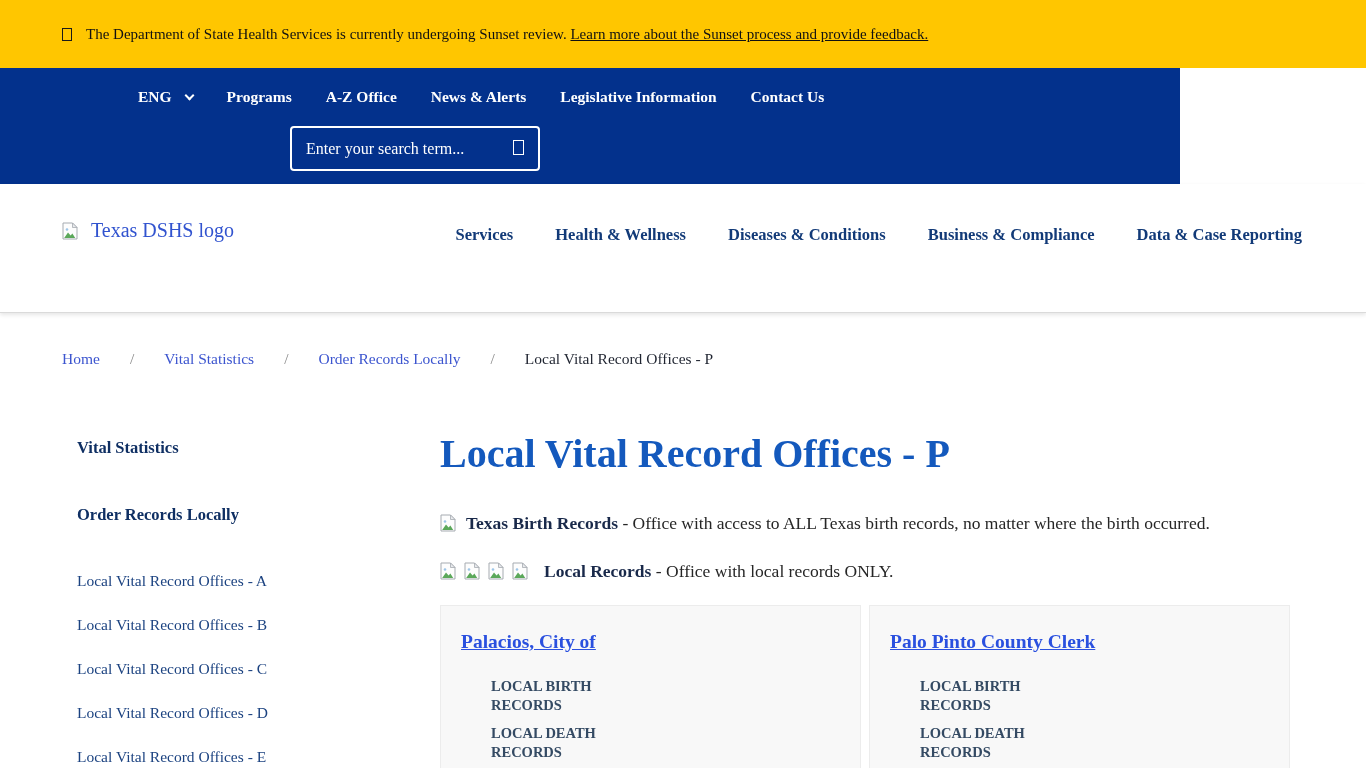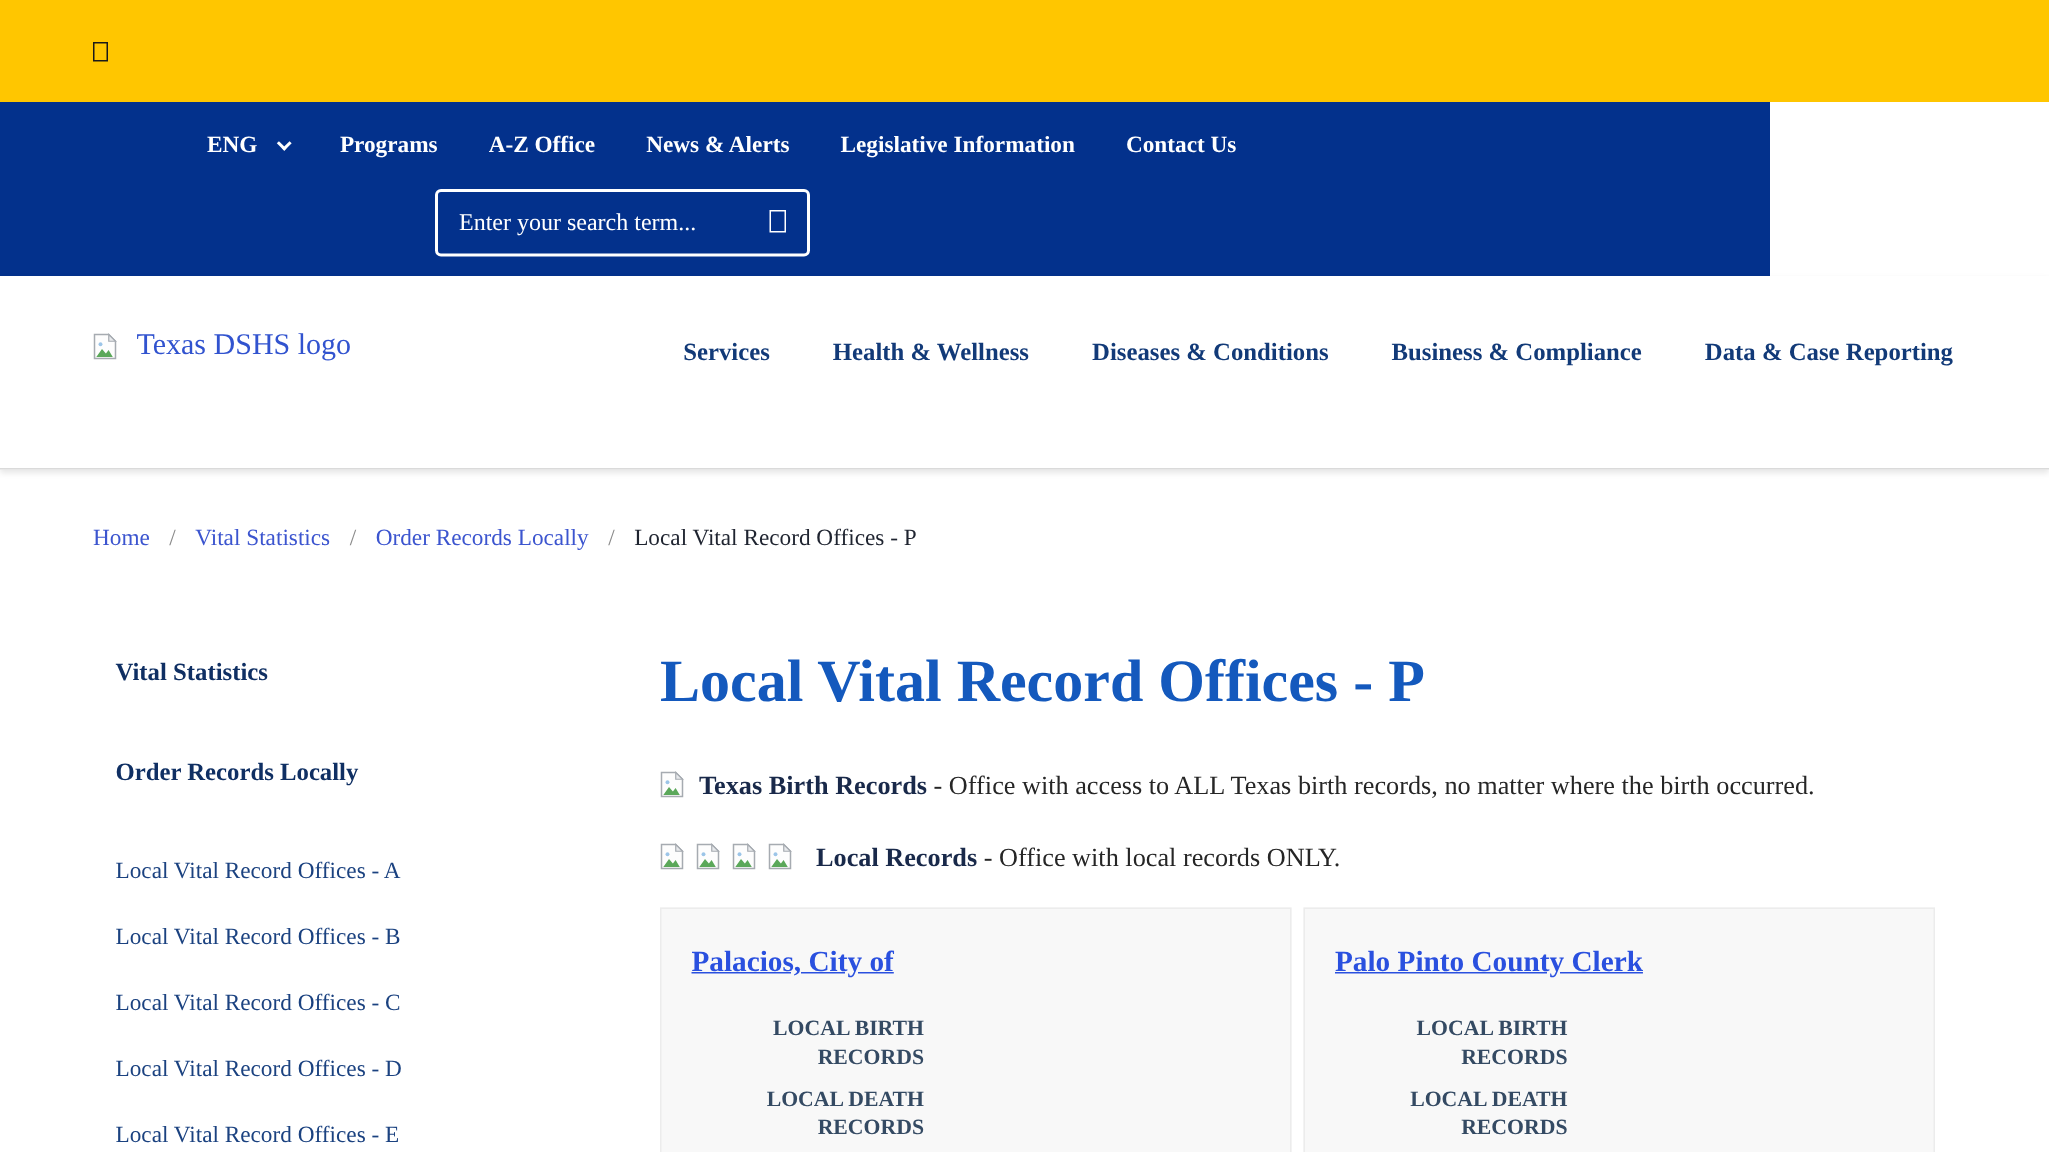--- a/index.html
+++ b/index.html
@@ -41,21 +41,21 @@
     box-shadow:0 2px 4px rgba(0,0,0,0.10); }
   .logo { position:absolute; left:62px; top:35px; display:flex; align-items:center;
     gap:3px; cursor:pointer; }
   .logo-alt { color:#3153cf; font-size:20px; }
   .main-nav { position:absolute; right:64px; top:41px; display:flex; gap:42px; }
   .main-nav-item { color:#123a78; font-weight:bold; font-size:16.5px;
     cursor:pointer; white-space:nowrap; }
 
   
   .breadcrumb { position:absolute; top:350px; left:62px; display:flex;
-    align-items:center; gap:13px; font-size:15.5px; }
+    align-items:center; gap:30px; font-size:15.5px; }
   .crumb-link { color:#3c55cf; cursor:pointer; }
   .crumb-sep { color:#8a8a8a; }
   .crumb-current { color:#1f2430; }
 
   
   .sidebar { position:absolute; left:77px; top:438px; width:330px; }
   .sidebar-section { font-weight:bold; font-size:16.5px; color:#0f2f63;
     cursor:pointer; }
   .sidebar-section.first { margin-bottom:47px; }
   .sidebar-section.second { margin-bottom:47px; }
@@ -74,40 +74,44 @@
   .bimg { display:inline-block; vertical-align:-3px; margin-right:10px; }
   .legend-2 .bimg { margin-right:4px; vertical-align:middle; }
   .legend-2 .label-group { margin-left:8px; }
 
   
   .cards { margin-top:21px; display:flex; gap:8px; }
   .card { width:421px; height:400px; background:#f8f8f8; border:1px solid #ececec;
     padding:25px 20px; }
   .card-title { display:inline-block; color:#2a50df; font-size:19.5px;
     font-weight:bold; text-decoration:underline; cursor:pointer; }
-  .record-list { margin-top:24px; padding-left:30px; list-style:none;text-align:right; }
+  .record-list { margin-top:24px; padding-left:30px; list-style:none; }
   .record-item { width:125px; font-size:14.5px; font-weight:bold; color:#344a63;
     line-height:19px; margin-bottom:9px; }
 </style>
 </head>
 <body>
 
 <svg width="0" height="0" style="position:absolute">
   <defs>
     <g id="broken-img">
       <path d="M1 1 h9.5 l4.5 4.5 V17 H1 Z" fill="#fdfdfd" stroke="#a6abb1" stroke-width="1"></path>
       <path d="M10.5 1 l4.5 4.5 h-4.5 Z" fill="#e8eaed" stroke="#a6abb1" stroke-width="0.8"></path>
       <path d="M2.2 16 l3.8-5.4 2.6 3 1.8-2.2 2.8 4.6 Z" fill="#5ba85a"></path>
       <circle cx="5" cy="7.5" r="1.3" fill="#9cc5e8"></circle>
     </g>
   </defs>
 </svg>
 
 <div class="alert-banner">
   <span class="tofu"></span>
+  <span class="alert-text">
+    <span>The Department of State Health Services is currently undergoing Sunset review.</span>
+    <a class="alert-link">Learn more about the Sunset process and provide feedback.</a>
+  </span>
 </div>
 
 <div class="navbar">
   <div class="utility-nav">
     <span class="utility-item lang-toggle">
       <span>ENG</span>
       <span class="chev"></span>
     </span>
     <span class="utility-item">Programs</span>
     <span class="utility-item">A-Z Office</span>

